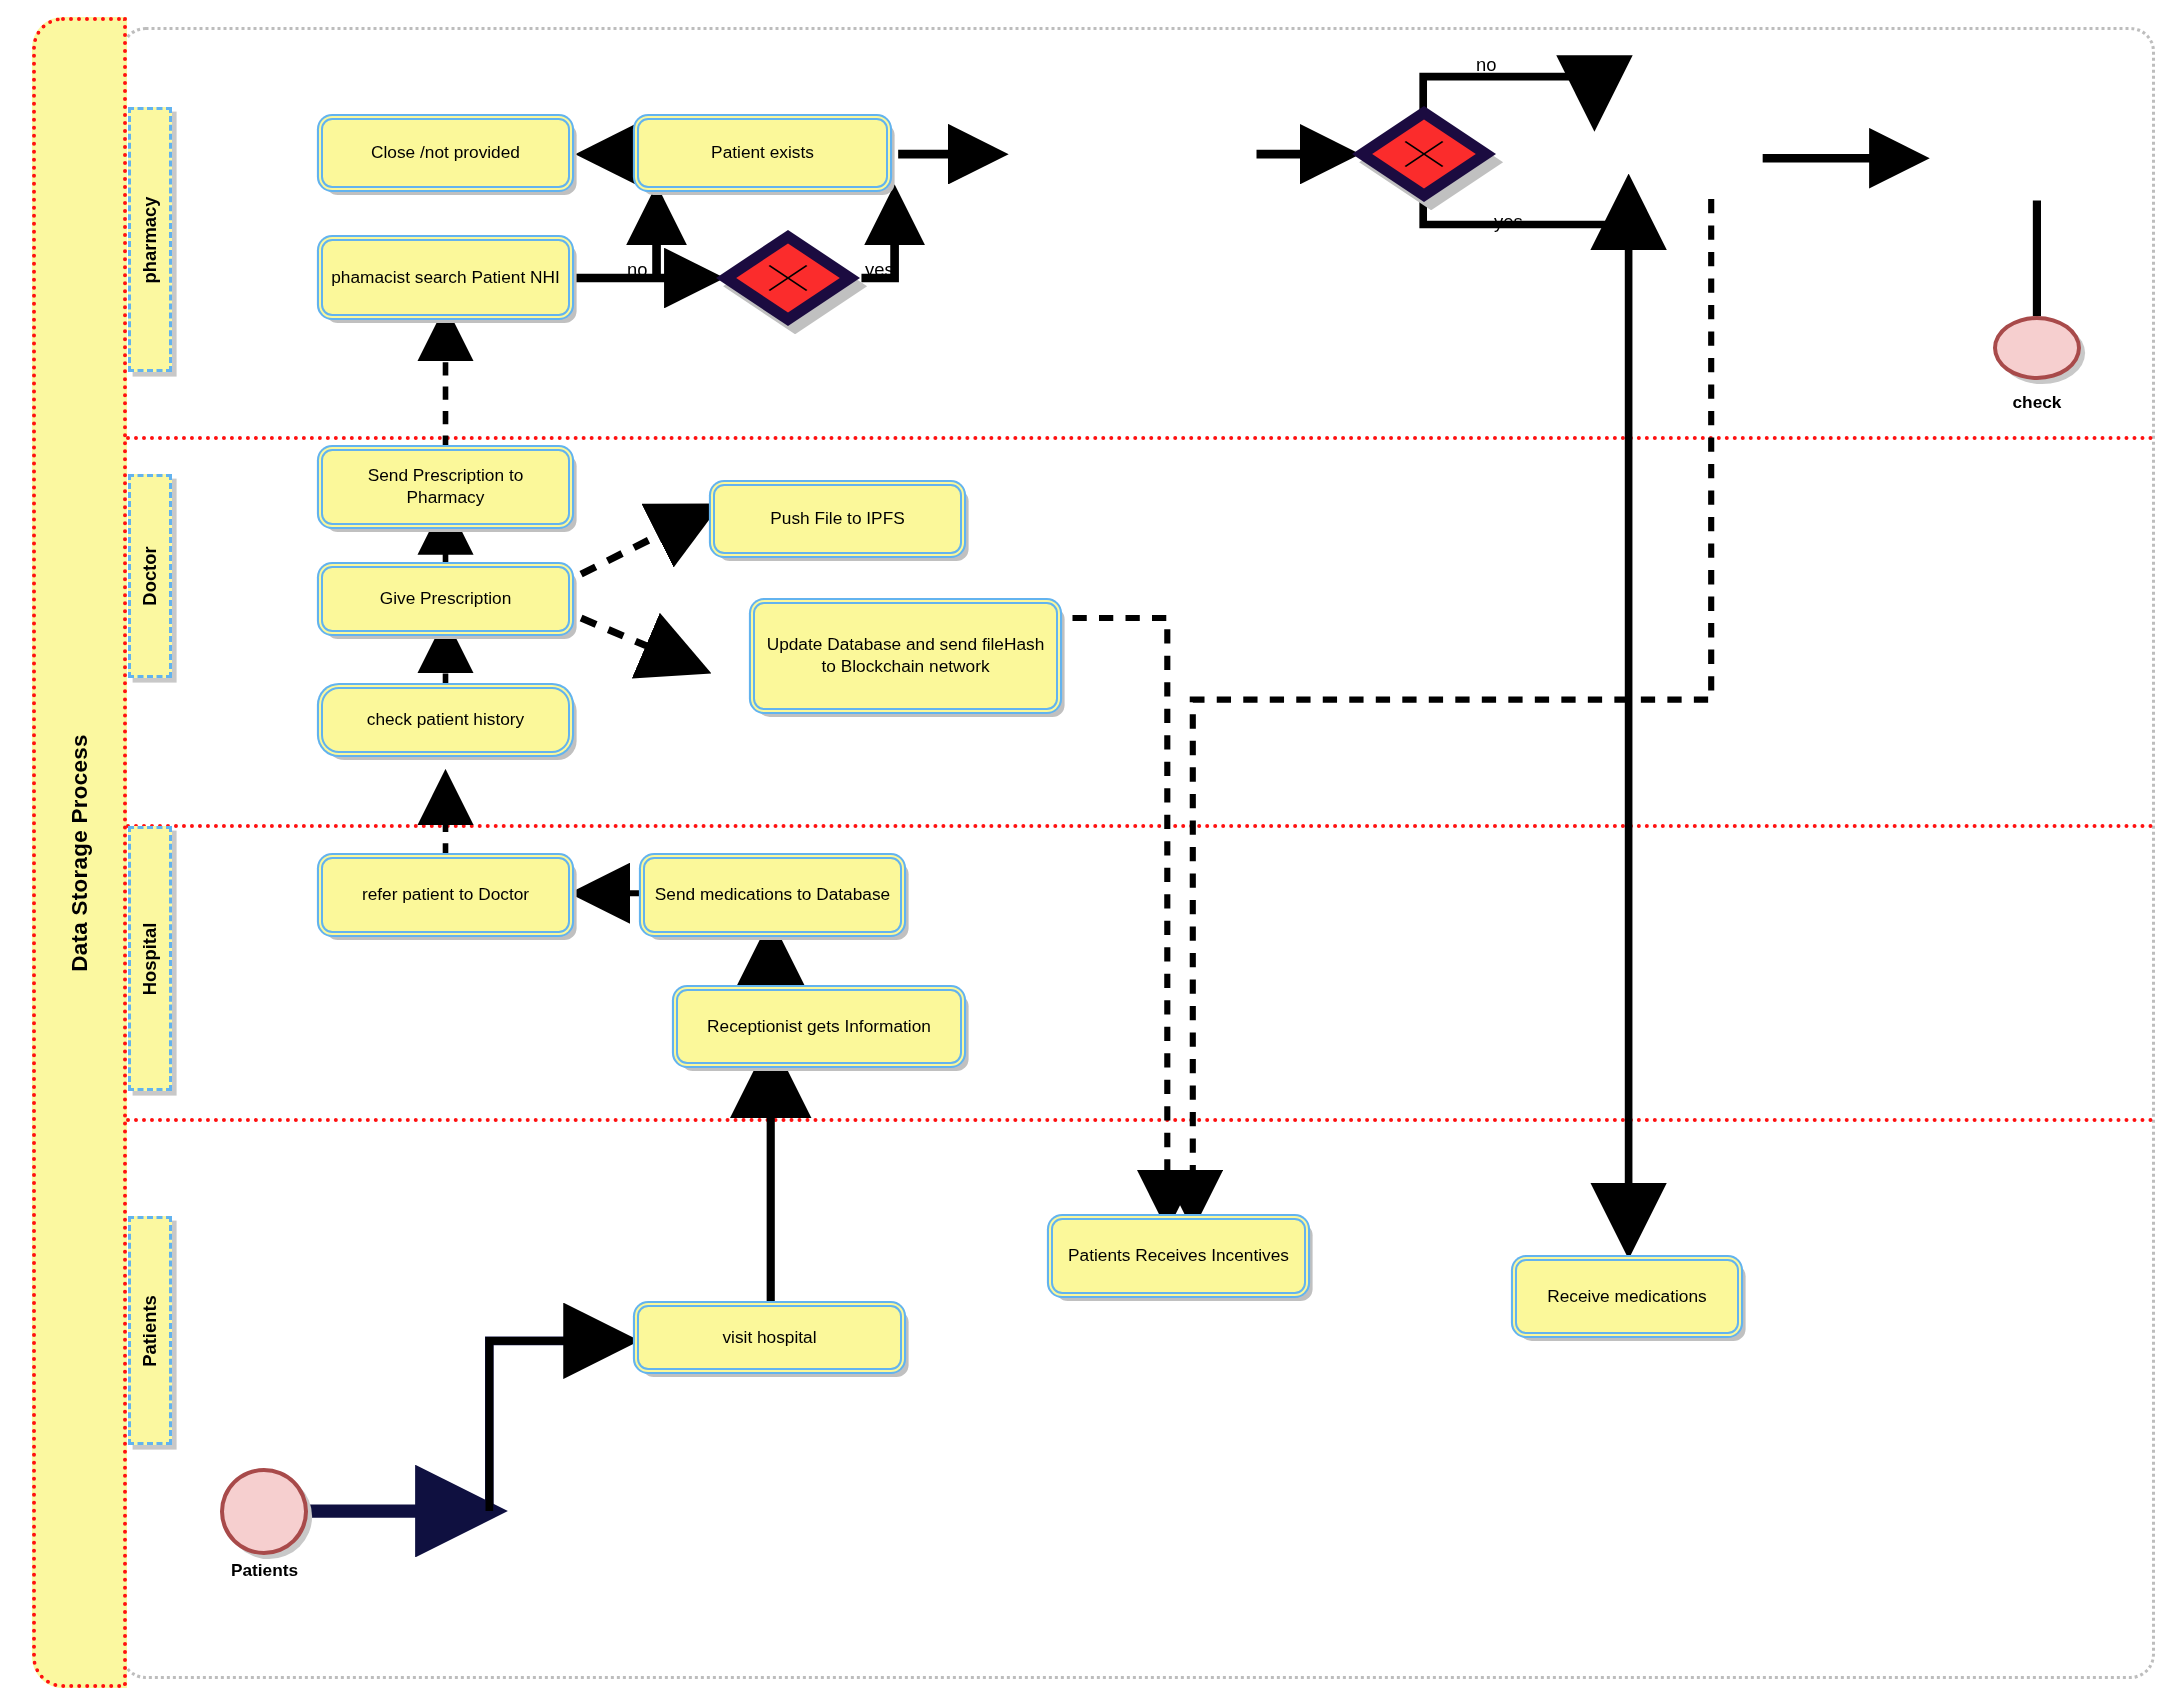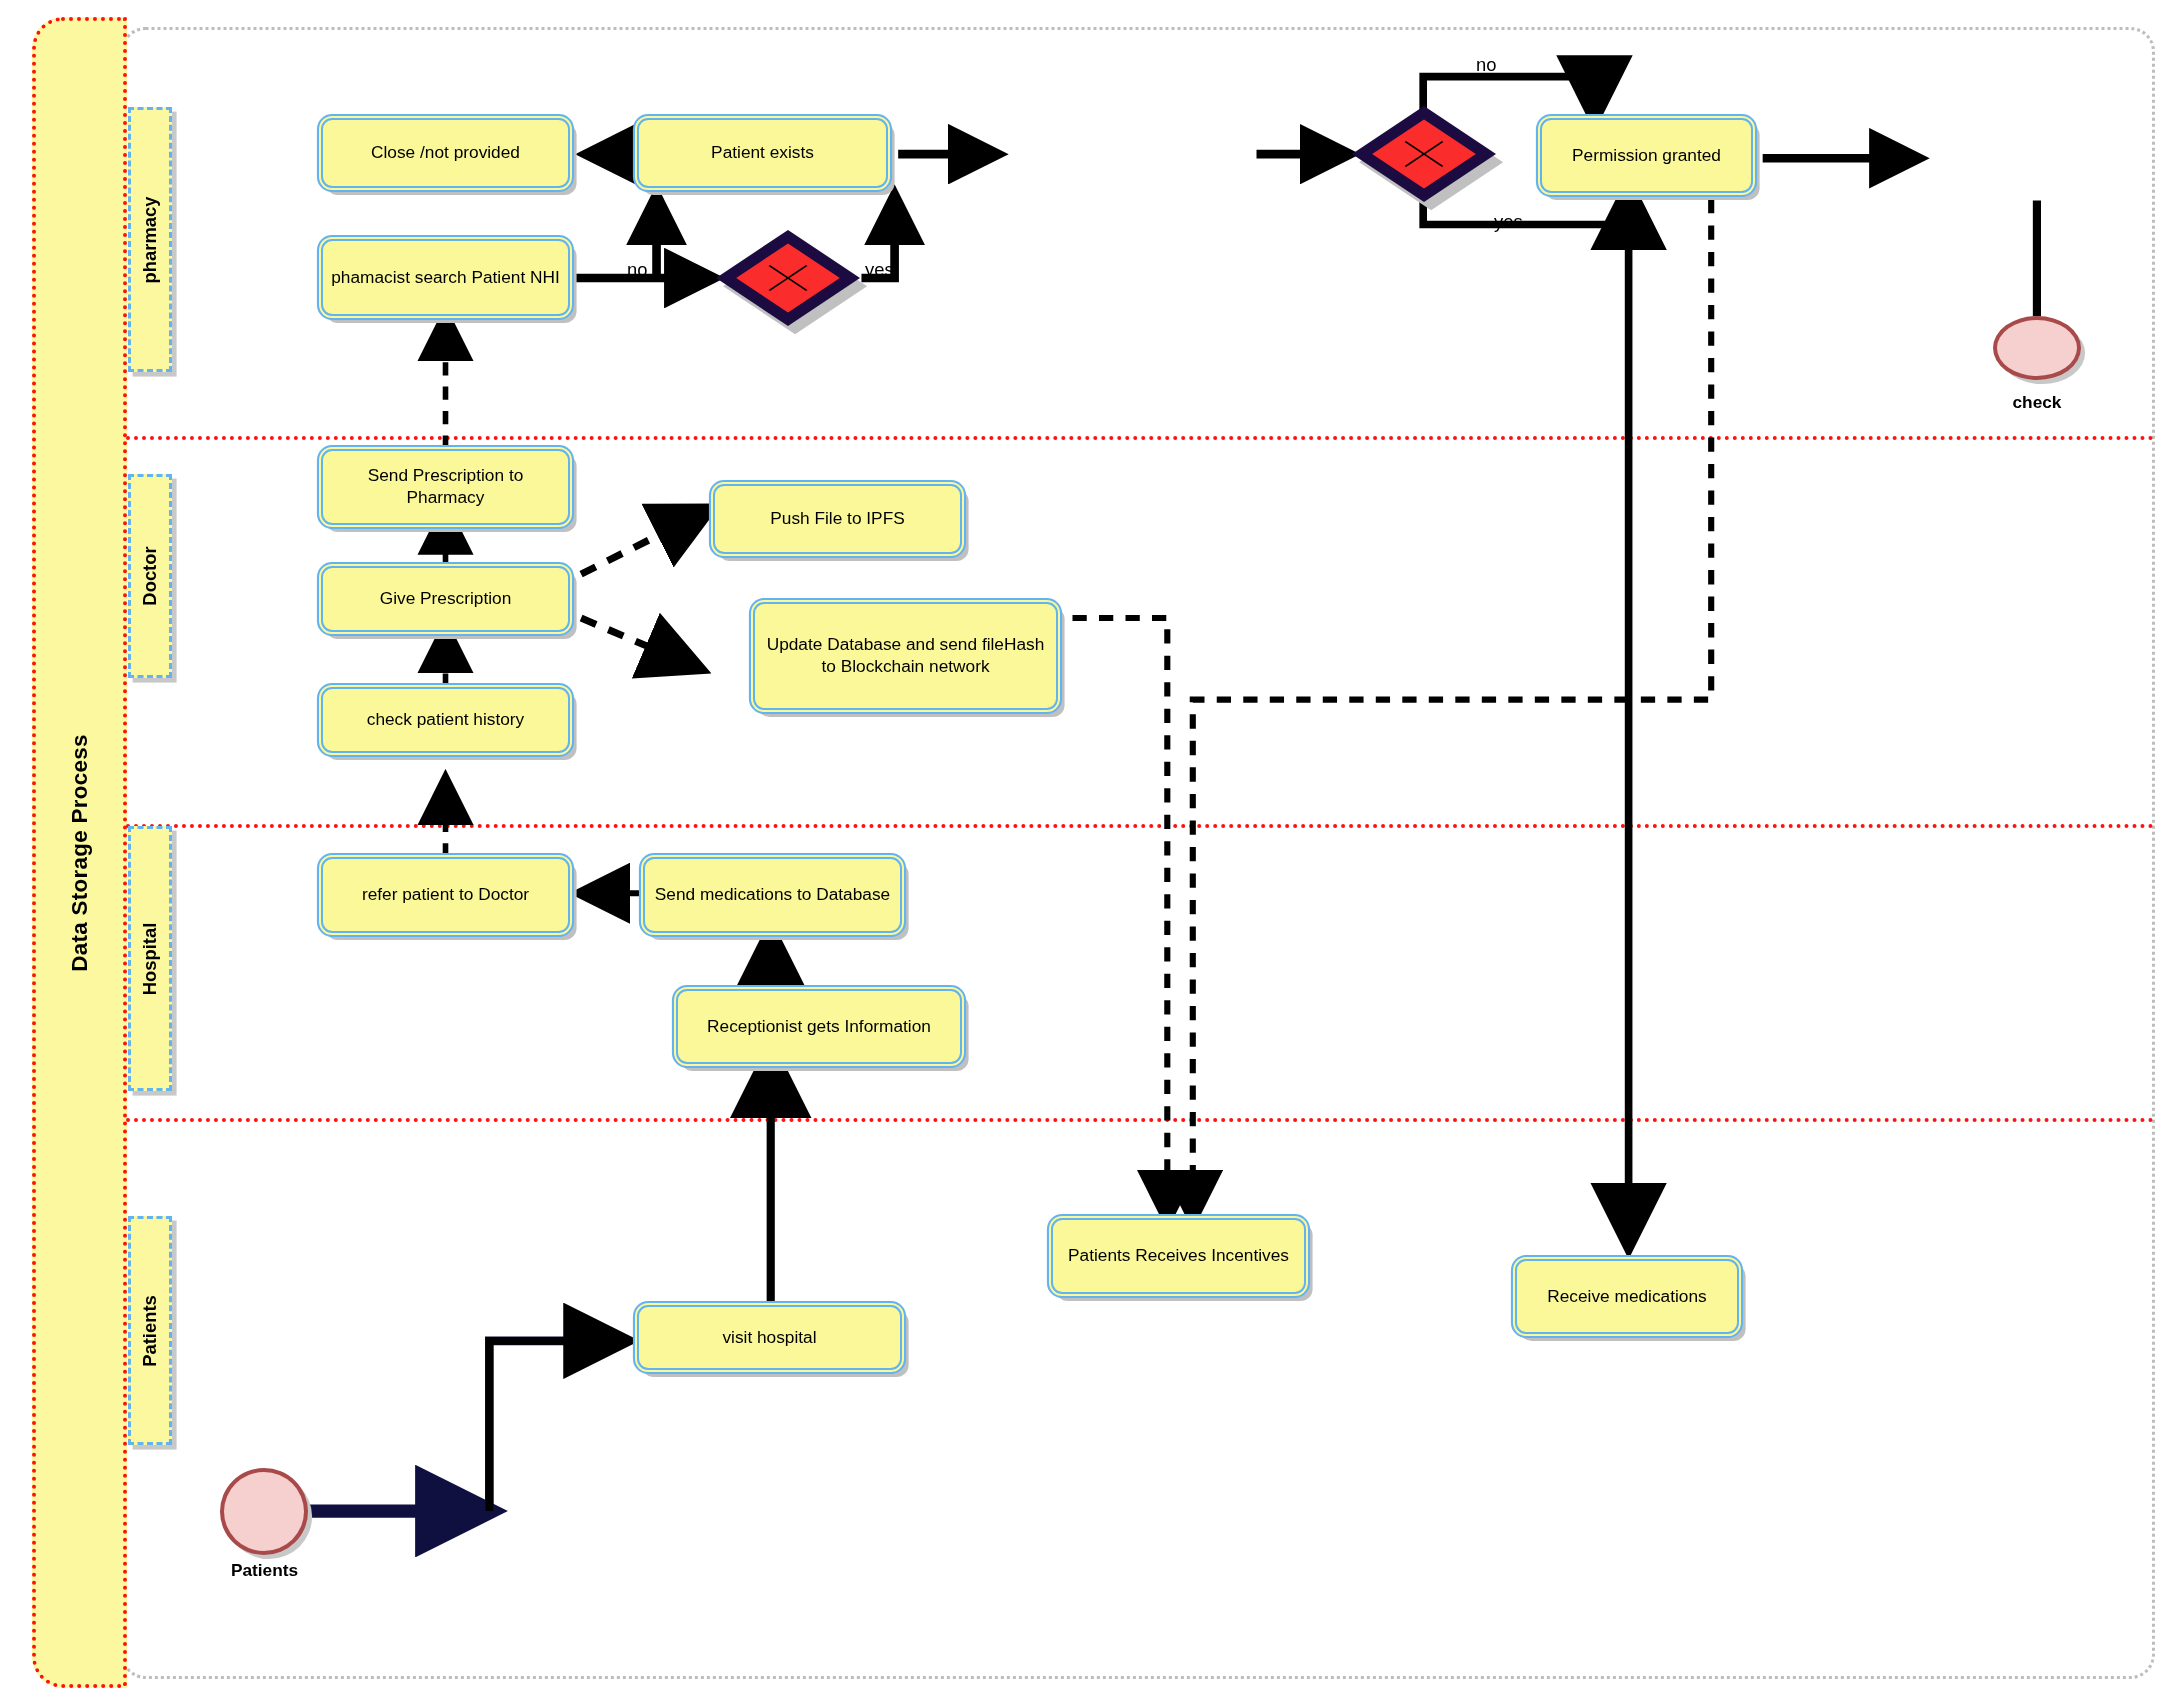--- a/index.html
+++ b/index.html
@@ -232,23 +232,20 @@
 
   <div class="task" style="left:637px; top:118px; width:251px; height:70px;">
     <span>Patient exists</span>
   </div>
 
   <div class="task" style="left:321px; top:118px; width:249px; height:70px;">
     <span>Close /not provided</span>
   </div>
 
 
-  <div class="task" style="left:1540px; top:118px; width:213px; height:75px;">
-    <span>Permission granted</span>
-  </div>
 
 
   <div class="task" style="left:321px; top:239px; width:249px; height:77px;">
     <span>phamacist search Patient NHI</span>
   </div>
 
   <div class="gateway" style="left:716px; top:230px; width:144px; height:96px;">
     <div class="shadow"></div>
     <div class="outer"></div>
     <div class="inner"></div>
@@ -295,21 +292,21 @@
   </div>
 
   <div class="task" style="left:713px; top:484px; width:249px; height:70px;">
     <span>Push File to IPFS</span>
   </div>
 
   <div class="task" style="left:705px; top:602px; width:305px; height:108px;margin-left:48px;">
     <span>Update Database and send fileHash to Blockchain network</span>
   </div>
 
-  <div class="task" style="left:321px; top:687px; width:249px; height:66px;">
+  <div class="task" style="left:321px; top:687px; width:249px; height:66px;border-radius:18px;">
     <span>check patient history</span>
   </div>
 
   <div class="task" style="left:321px; top:857px; width:249px; height:76px;">
     <span>refer patient to Doctor</span>
   </div>
 
   <div class="task" style="left:643px; top:857px; width:259px; height:76px;">
     <span>Send medications to Database</span>
   </div>

